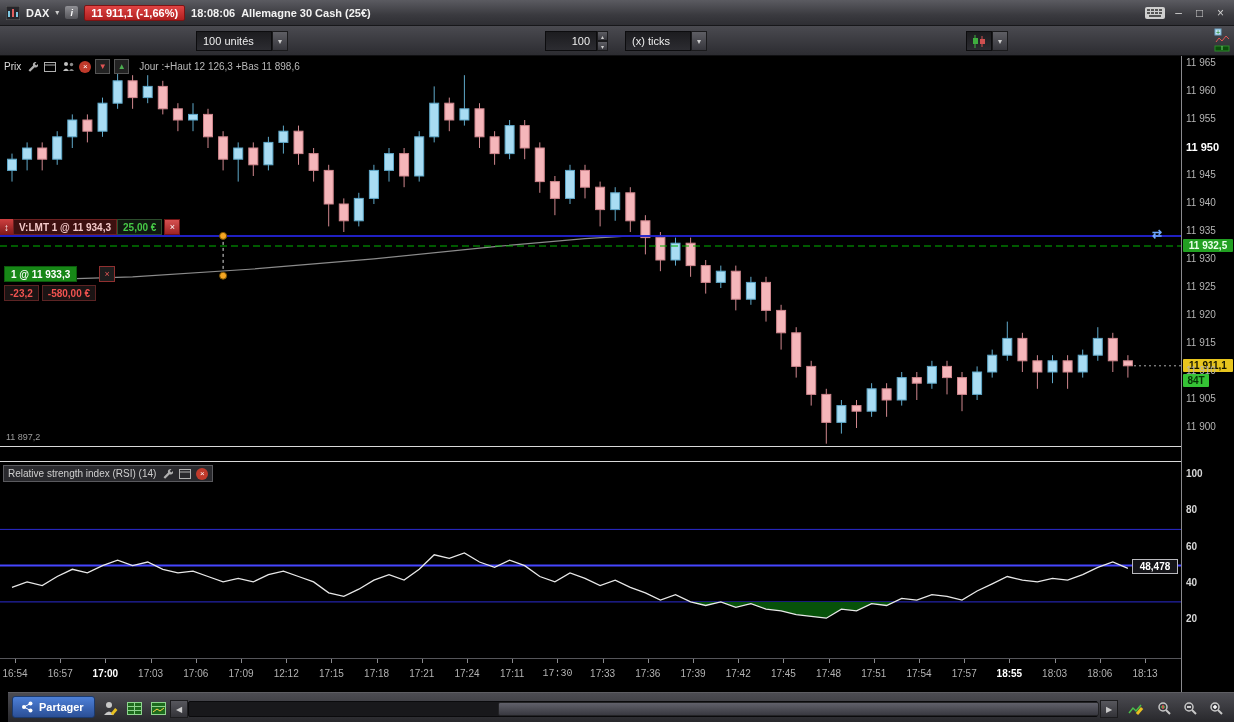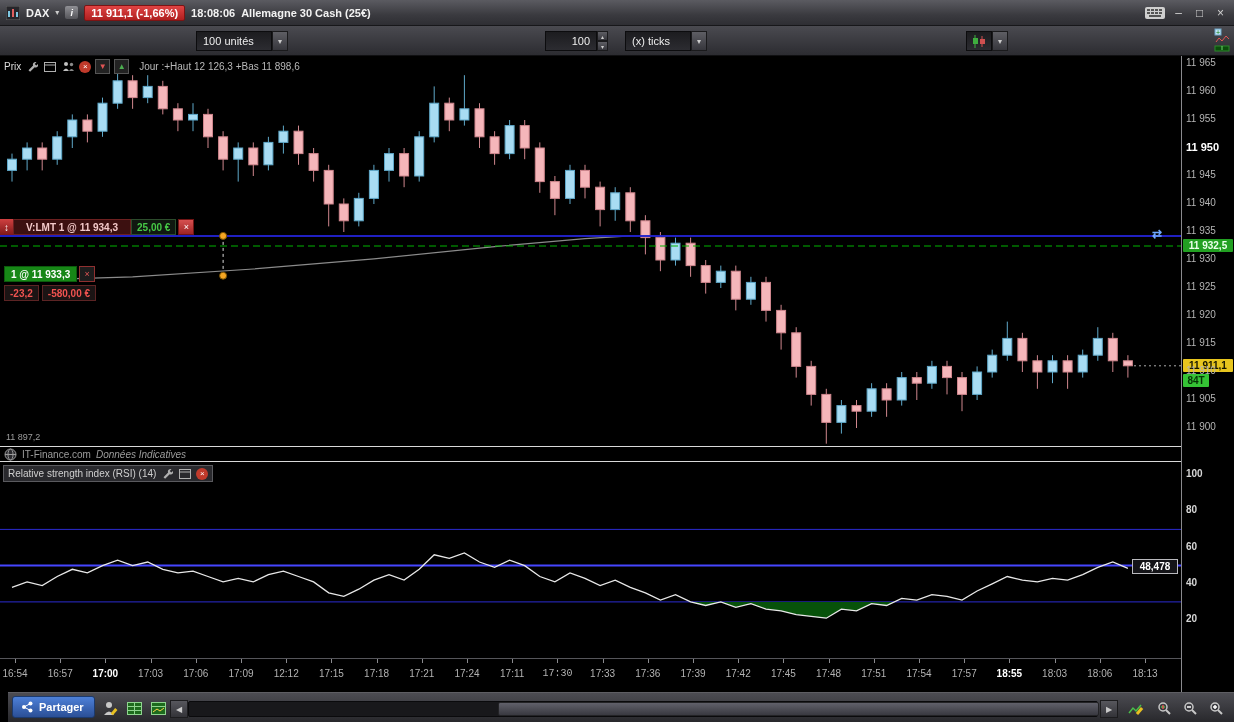--- a/index.html
+++ b/index.html
@@ -49,21 +49,21 @@
   .pane-header{position:absolute;left:4px;top:3px;display:flex;align-items:center;gap:4px;font-size:10px;color:#c8c8c8;}
   .mini-btn{width:14px;height:13px;display:flex;align-items:center;justify-content:center;cursor:pointer;}
   .xcirc{width:12px;height:12px;border-radius:6px;background:#c03a2b;color:#fff;font-size:8px;
     display:flex;align-items:center;justify-content:center;cursor:pointer;}
   .arrbox{width:13px;height:13px;background:#222;border:1px solid #555;font-size:8px;
     display:flex;align-items:center;justify-content:center;cursor:pointer;}
 
   .otag{position:absolute;left:0;display:flex;align-items:center;height:16px;font-size:10px;}
   .ogrip{width:13px;height:16px;background:linear-gradient(#d04040,#7e1818);color:#fff;font-size:10px;
     display:flex;align-items:center;justify-content:center;cursor:grab;}
-  .obody{background:#3c1010;border:1px solid #6e2020;color:#f3c9c9;padding:0 12px;height:14px;display:flex;align-items:center;font-weight:bold;}
+  .obody{background:#3c1010;border:1px solid #6e2020;color:#f3c9c9;padding:0 5px;height:14px;display:flex;align-items:center;font-weight:bold;}
   .oamt{background:#101810;border:1px solid #2c4c2c;color:#46c846;padding:0 5px;height:14px;display:flex;align-items:center;font-weight:bold;}
   .xbtn{width:14px;height:14px;background:linear-gradient(#d65050,#9e2424);border:1px solid #701414;color:#fff;
     font-size:9px;display:flex;align-items:center;justify-content:center;cursor:pointer;margin-left:2px;}
   .pbody{background:#178717;border:1px solid #0c5c0c;color:#fff;padding:0 6px;height:14px;display:flex;align-items:center;font-weight:bold;}
   .xbtn2{width:14px;height:14px;background:#1d1d1d;border:1px solid #903030;color:#e05555;font-size:9px;
     display:flex;align-items:center;justify-content:center;cursor:pointer;margin-left:2px;}
   .pnlbox{background:#1b1414;border:1px solid #5c2424;color:#ef5350;padding:0 5px;height:14px;
     display:flex;align-items:center;font-weight:bold;margin-right:3px;}
 
   .wmark{position:absolute;left:0;top:391px;width:1181px;height:15px;background:#000;display:flex;
@@ -359,43 +359,34 @@
       <span style="margin-left:6px;color:#b8b8b8;">Jour :+Haut 12 126,3 +Bas 11 898,6</span>
     </div>
 
     <div class="otag" style="top:163px;">
       <span class="ogrip">↕</span>
       <span class="obody">V:LMT 1 @ 11 934,3</span>
       <span class="oamt">25,00 €</span>
       <span class="xbtn">×</span>
     </div>
 
-    <div class="otag" style="top:210px;left:4px;">
+    <div class="otag" style="top:210px;left:4px;gap:20px;">
       <span class="pbody">1 @ 11 933,3</span>
       <span class="xbtn2">×</span>
     </div>
     <div class="otag" style="top:229px;left:4px;">
       <span class="pnlbox">-23,2</span>
       <span class="pnlbox">-580,00 €</span>
     </div>
 
     <div class="abs" style="left:6px;top:376px;font-size:9px;color:#9c9c9c;">11 897,2</div>
 
     <div id="order-line-marker" class="olmark" style="left: 1152px; top: 170.92px;">⇄</div>
 
     <div class="hsep" style="top:390px;"></div>
-    <div class="wmark">
-      <svg width="13" height="13">
-        <circle cx="6.5" cy="6.5" r="5.5" fill="#2a2a2e" stroke="#9a9a9a"></circle>
-        <ellipse cx="6.5" cy="6.5" rx="2.5" ry="5.5" fill="none" stroke="#9a9a9a"></ellipse>
-        <line x1="1" y1="6.5" x2="12" y2="6.5" stroke="#9a9a9a"></line>
-      </svg>
-      <span>IT-Finance.com</span>
-      <span class="it">Données Indicatives</span>
-    </div>
     <div class="hsep" style="top:405px;"></div>
 
     <svg id="rsi-svg" width="1181" height="196">
         <line x1="0" x2="1181" y1="67.4" y2="67.4" stroke="#2b2bd0" stroke-width="1"></line>
         <line x1="0" x2="1181" y1="103.6" y2="103.6" stroke="#4646ff" stroke-width="2"></line>
         <line x1="0" x2="1181" y1="139.9" y2="139.9" stroke="#2b2bd0" stroke-width="1"></line>
         <path d="M690.6 139.9 L 705.7 143.5 L 720.8 139.9 Z" fill="#07520a"></path>
         <path d="M720.8 139.9 L 735.8 145.3 L 750.9 141.7 L 766.0 147.1 L 781.1 148.9 L 796.2 152.6 L 811.2 154.4 L 826.3 156.2 L 841.4 147.1 L 856.5 148.9 L 871.6 141.7 L 886.6 143.5 L 894.2 139.9 Z" fill="#07520a"></path>
         <polyline points="12.0,125.4 27.1,119.9 42.2,123.6 57.2,114.5 72.3,107.3 87.4,110.9 102.5,103.6 117.6,98.2 132.6,103.6 147.7,100.0 162.8,107.3 177.9,110.9 193.0,109.1 208.0,114.5 223.1,119.9 238.2,116.3 253.3,119.9 268.4,112.7 283.4,109.1 298.5,114.5 313.6,119.9 328.7,130.8 343.8,134.4 358.8,127.2 373.9,118.1 389.0,112.7 404.1,118.1 419.2,107.3 434.2,92.8 449.3,96.4 464.4,90.9 479.5,100.0 494.6,105.4 509.6,98.2 524.7,103.6 539.8,114.5 554.9,119.9 570.0,110.9 585.0,116.3 600.1,123.6 615.2,118.1 630.3,125.4 645.4,130.8 660.4,138.1 675.5,132.6 690.6,139.9 705.7,143.5 720.8,139.9 735.8,145.3 750.9,141.7 766.0,147.1 781.1,148.9 796.2,152.6 811.2,154.4 826.3,156.2 841.4,147.1 856.5,148.9 871.6,141.7 886.6,143.5 901.7,136.3 916.8,138.1 931.9,132.6 947.0,134.4 962.0,138.1 977.1,129.0 992.2,121.8 1007.3,114.5 1022.4,118.1 1037.4,119.9 1052.5,116.3 1067.6,118.1 1082.7,112.7 1097.8,105.4 1112.8,100.0 1127.9,106.4" fill="none" stroke="#e8e8e8" stroke-width="1.3"></polyline>
       </svg>

